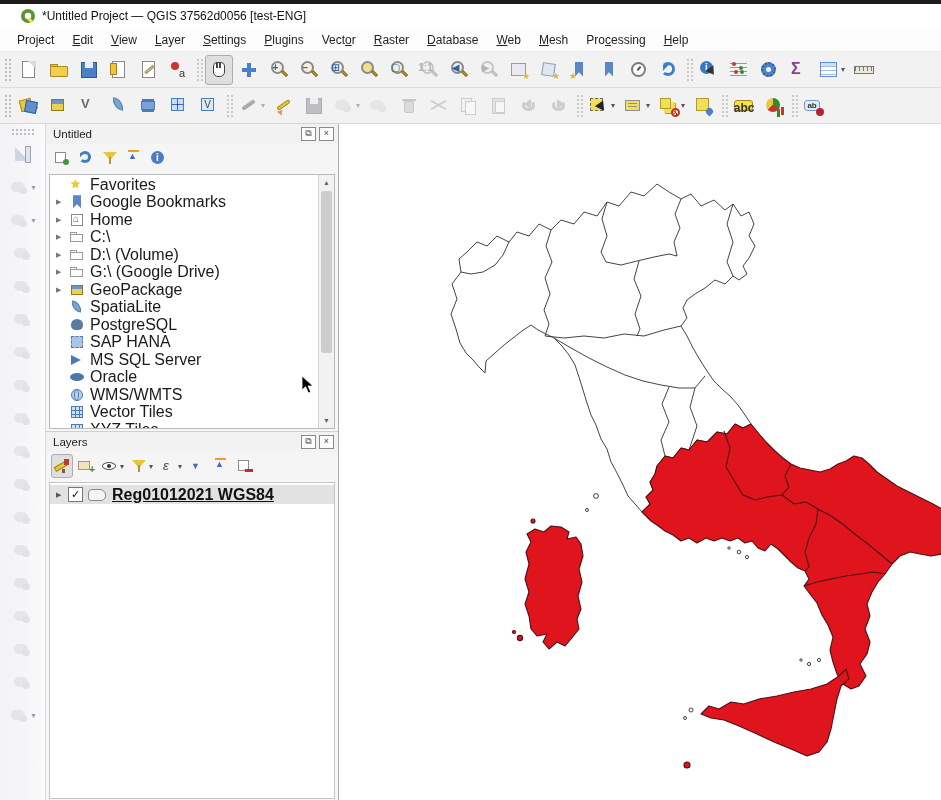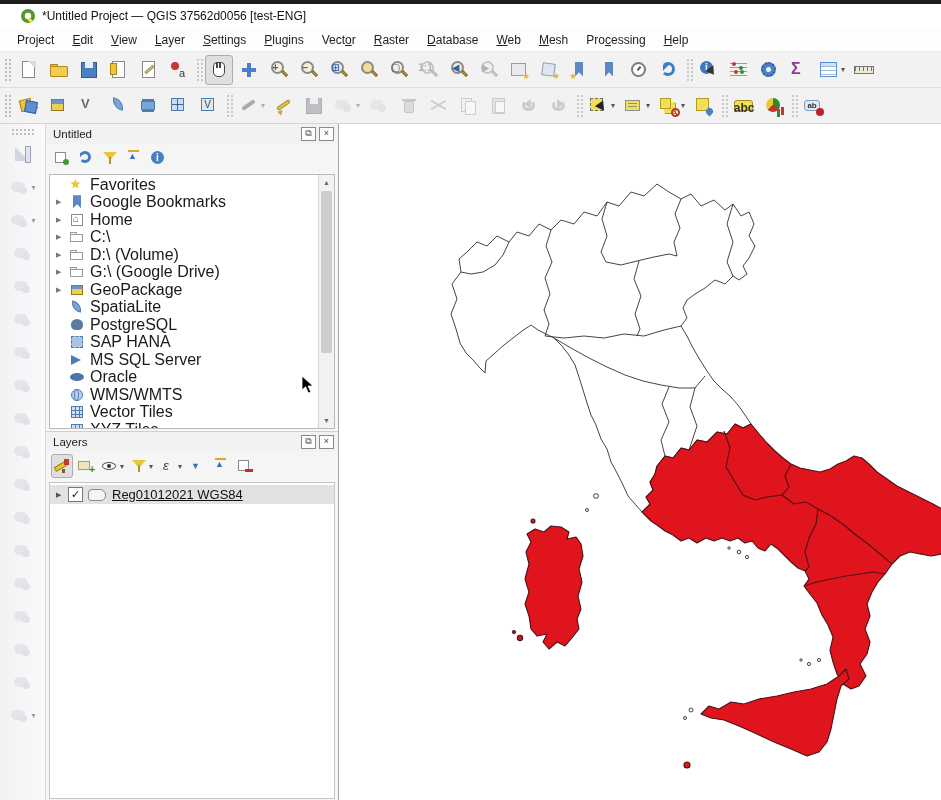--- a/index.html
+++ b/index.html
@@ -167,21 +167,21 @@
   .t-vectortiles::before,.t-xyz::before{left:1px;top:1px;width:12px;height:12px;border:1px solid #4d7cb5;background:linear-gradient(90deg,transparent 3px,#4d7cb5 3px 4px,transparent 4px 7px,#4d7cb5 7px 8px,transparent 8px),linear-gradient(transparent 3px,#4d7cb5 3px 4px,transparent 4px 7px,#4d7cb5 7px 8px,transparent 8px),#cfe0f2;}
   
   .vsb{position:absolute;right:0;top:0;bottom:0;width:15px;background:#f2f2f2;border-left:1px solid #d5d5d5;}
   .vsb .arr{position:absolute;left:0;width:15px;height:15px;font-size:7px;color:#666;text-align:center;line-height:15px;}
   .vsb .thumb{position:absolute;left:2px;width:11px;background:#cdcdcd;border-radius:2px;}
   
   .layerrow{display:flex;align-items:center;height:19px;background:#e2e2e2;margin-top:2px;padding-left:6px;}
   .lexp{width:12px;font-size:7px;color:#555;}
   .cbx{width:13px;height:13px;background:#fff;border:1px solid #777;font-size:11px;line-height:12px;text-align:center;color:#111;}
   .polyicon{width:16px;height:10px;border:1px solid #8a8a8a;border-radius:4px 6px 5px 3px;margin-left:5px;background:#f4f4f4;}
-  .layername{margin-left:6px;font-weight:normal;text-decoration:underline;font-size:13px;color:#111;}
+  .layername{margin-left:6px;font-weight:bold;text-decoration:underline;font-size:16px;color:#111;}
   
   .map{position:absolute;left:338px;top:124px;width:603px;height:676px;background:#fff;border-left:1px solid #ababab;box-sizing:border-box;}
   .map svg{position:absolute;left:0;top:0;}
   .cursor{position:absolute;left:255px;top:252px;width:14px;height:19px;z-index:50;}
 </style>
 </head>
 <body>
 
 <div id="app">
   <div class="topstrip"></div>

